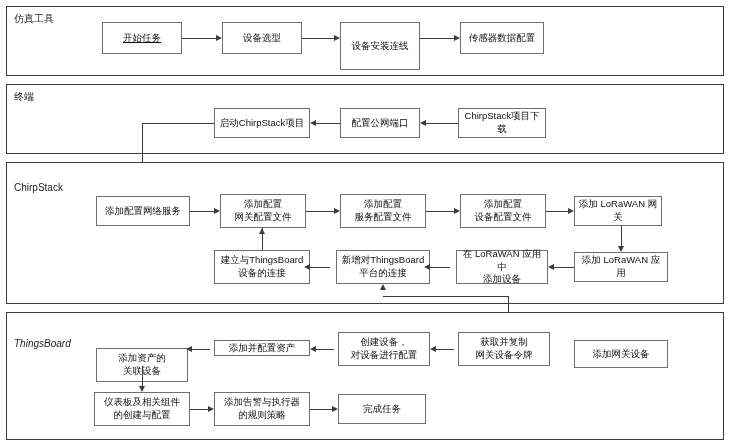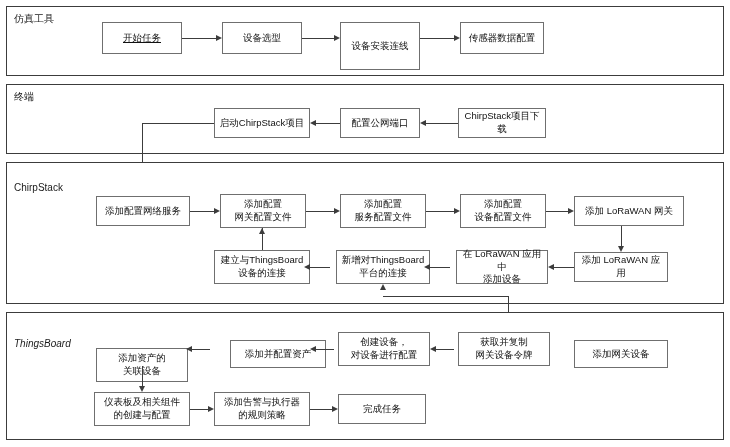--- a/index.html
+++ b/index.html
@@ -118,21 +118,21 @@
   <div class="lane" style="left:6px; top:162px; width:718px; height:142px;"></div>
   <div class="lane-label" style="left:14px; top:182px;">ChirpStack</div>
 
   <div class="node" style="left:96px; top:196px; width:94px; height:30px;">添加配置网络服务</div>
   <div class="node" style="left:220px; top:194px; width:86px; height:34px;">添加配置
 网关配置文件</div>
   <div class="node" style="left:340px; top:194px; width:86px; height:34px;">添加配置
 服务配置文件</div>
   <div class="node" style="left:460px; top:194px; width:86px; height:34px;">添加配置
 设备配置文件</div>
-  <div class="node" style="left:574px; top:196px; width:110px; height:30px;">添加 LoRaWAN 网关</div>
+  <div class="node" style="left:574px; top:196px; width:88px; height:30px;">添加 LoRaWAN 网关</div>
   <div class="node" style="left:574px; top:252px; width:94px; height:30px;">添加 LoRaWAN 应用</div>
   <div class="node" style="left:456px; top:250px; width:92px; height:34px;">在 LoRaWAN 应用中
 添加设备</div>
   <div class="node" style="left:336px; top:250px; width:94px; height:34px;">新增对ThingsBoard
 平台的连接</div>
   <div class="node" style="left:214px; top:250px; width:96px; height:34px;">建立与ThingsBoard
 设备的连接</div>
 
   <div class="edge h" style="left:190px; top:211px; width:24px;"></div>
   <div class="arrow right" style="left:214px; top:207.5px;"></div>
@@ -166,21 +166,21 @@
   <div class="arrow up" style="left:258.5px; top:228px;"></div>
 
   <div class="lane" style="left:6px; top:312px; width:718px; height:128px;"></div>
   <div class="lane-label" style="left:14px; top:338px;font-style:italic;">ThingsBoard</div>
 
   <div class="node" style="left:574px; top:340px; width:94px; height:28px;">添加网关设备</div>
   <div class="node" style="left:338px; top:332px; width:92px; height:34px;">创建设备，
 对设备进行配置</div>
   <div class="node" style="left:458px; top:332px; width:92px; height:34px;">获取并复制
 网关设备令牌</div>
-  <div class="node" style="left:214px; top:340px; width:96px; height:28px;margin-left:16px;">添加并配置资产</div>
+  <div class="node" style="left:214px; top:340px; width:96px; height:16px;">添加并配置资产</div>
   <div class="node" style="left:96px; top:332px; width:92px; height:34px;margin-top:16px;">添加资产的
 关联设备</div>
   <div class="node" style="left:94px; top:392px; width:96px; height:34px;">仪表板及相关组件
 的创建与配置</div>
   <div class="node" style="left:214px; top:392px; width:96px; height:34px;">添加告警与执行器
 的规则策略</div>
   <div class="node" style="left:338px; top:394px; width:88px; height:30px;">完成任务</div>
 
   <div class="edge h" style="left:436px; top:349px; width:18px;"></div>
   <div class="arrow left" style="left:430px; top:345.5px;"></div>

